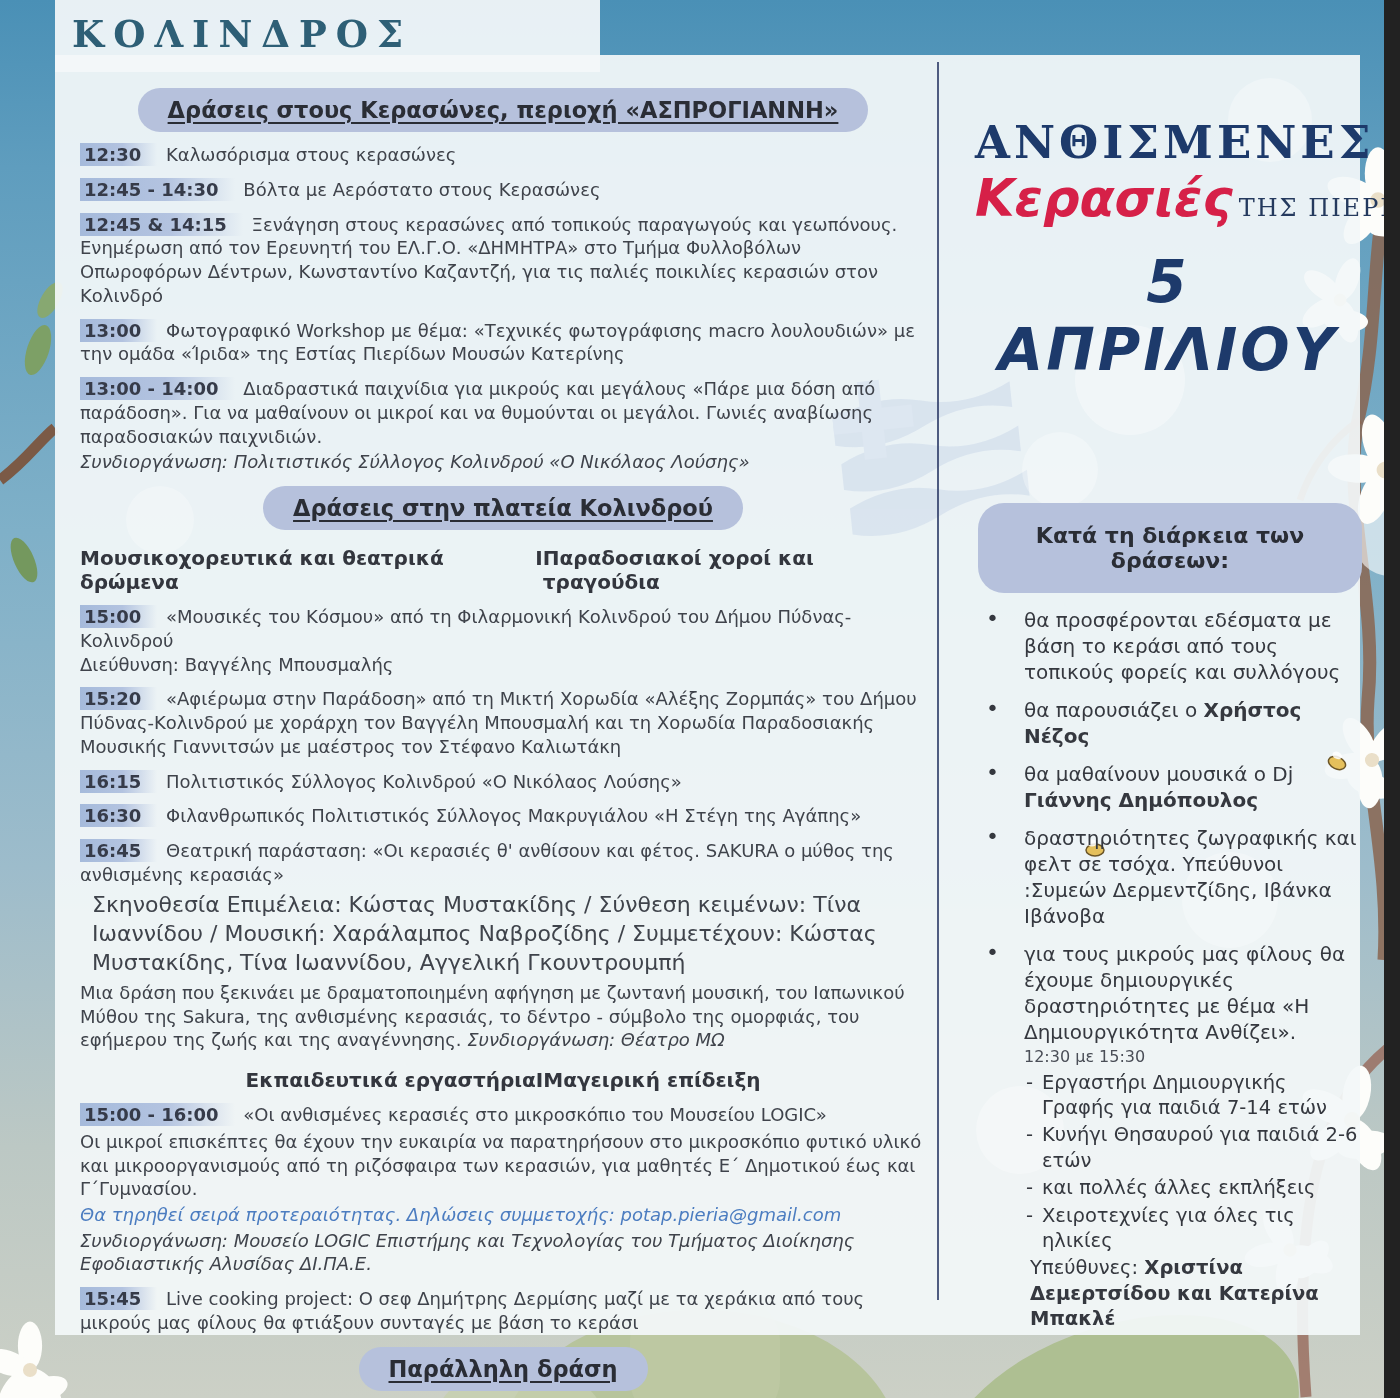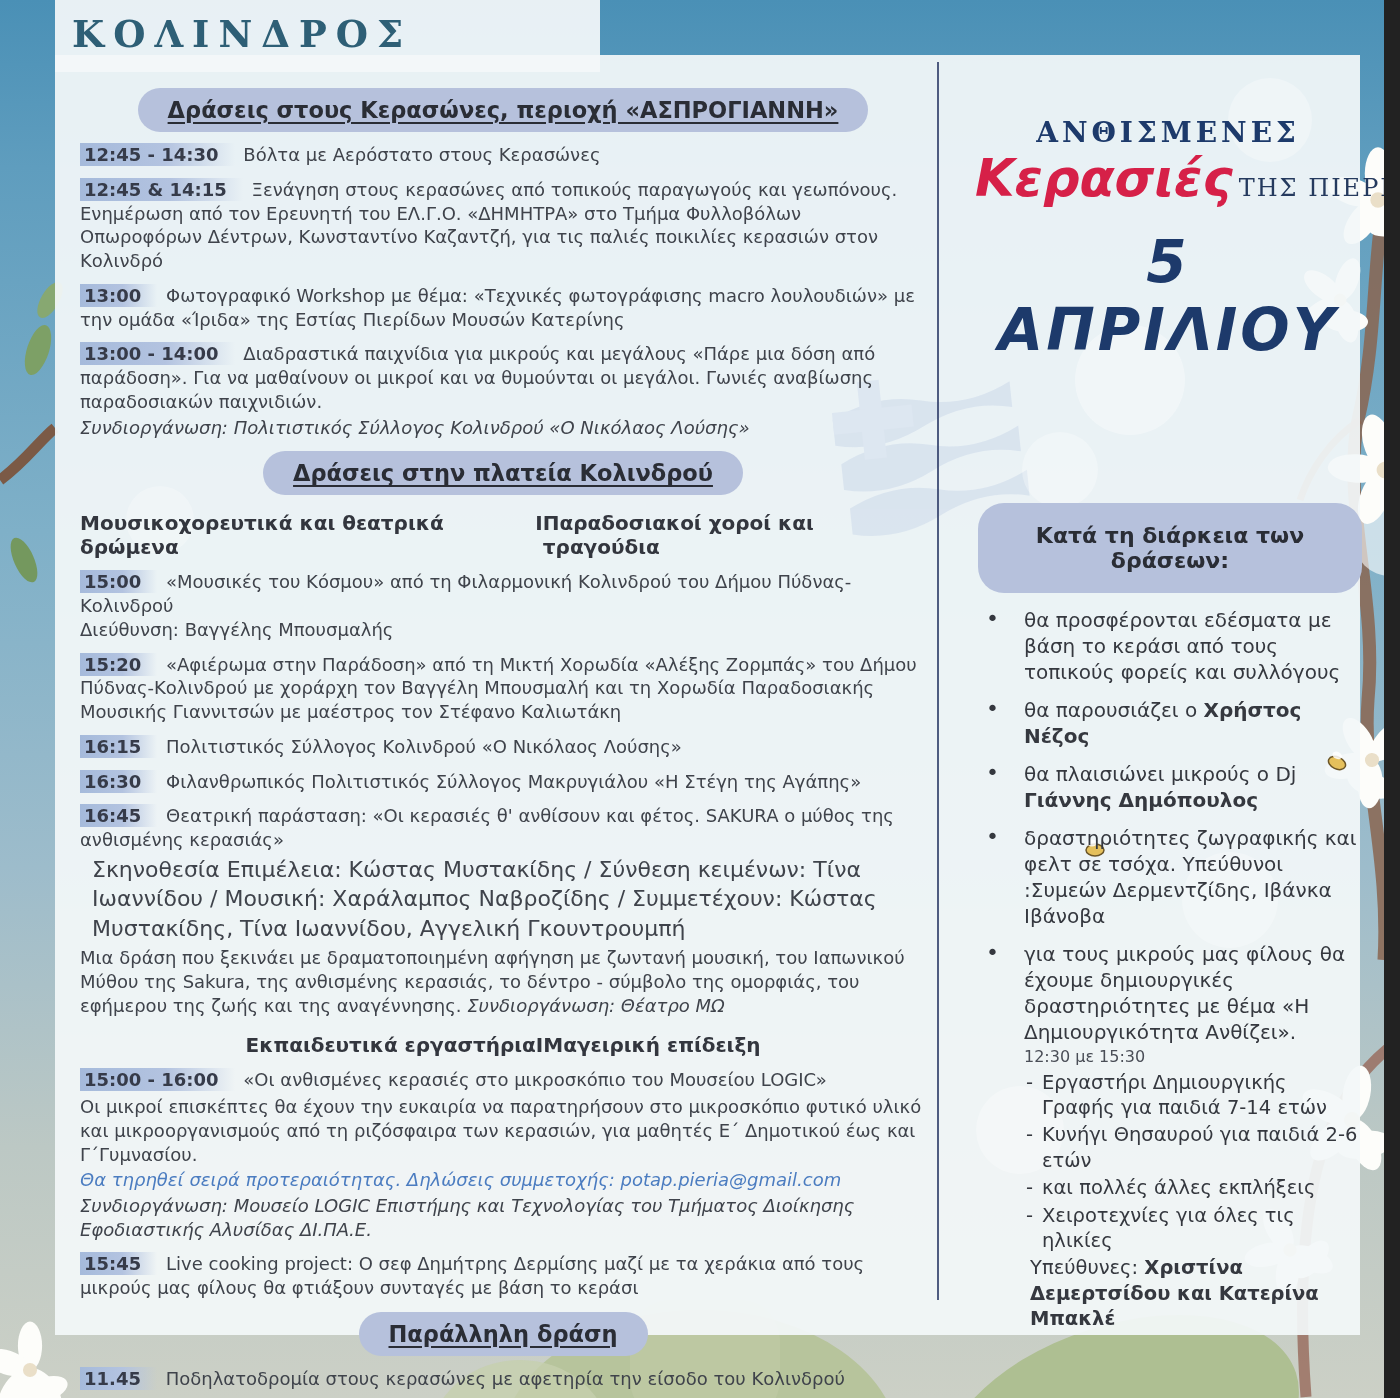--- a/index.html
+++ b/index.html
@@ -22,21 +22,21 @@
   .time{font-weight:bold;color:#363b49;background:linear-gradient(90deg,#a5badb 0%,#b3c3e0 55%,rgba(179,195,224,0) 100%);
     padding:1px 16px 1px 4px;margin-right:3px;}
   .block{display:block;}
   .note{font-style:italic;margin:2px 0 0;font-size:18px;line-height:1.32;}
   .credits{margin:3px 12px 0;font-size:22px;line-height:1.34;}
   .desc{margin:3px 0 0;font-size:18px;line-height:1.32;}
   .desc i{font-style:italic;}
   .bluenote{font-style:italic;color:#4b7cc0;margin:2px 0 0;font-size:18px;line-height:1.3;}
   .subhead{display:flex;justify-content:center;font-weight:bold;font-size:20px;color:#33363e;margin:16px 0 2px;}
   .rightbrand{position:absolute;left:975px;top:116px;width:386px;text-align:center;z-index:5;}
-  .brand-top{font-family:"DejaVu Serif",serif;font-weight:bold;font-size:28px;letter-spacing:4px;color:#1d3a6b;}
+  .brand-top{font-family:"DejaVu Serif",serif;font-weight:bold;font-size:45px;letter-spacing:4px;color:#1d3a6b;}
   .brand-line2{margin-top:0px;white-space:nowrap;}
   .brand-script{font-style:italic;font-weight:bold;font-size:51px;color:#d62048;letter-spacing:0px;}
   .brand-suffix{font-family:"DejaVu Serif",serif;font-size:24px;color:#253a5e;letter-spacing:2px;margin-left:6px;}
   .brand-date{font-weight:bold;font-size:58px;color:#1d3a6b;letter-spacing:3px;margin-top:20px;font-style:italic;}
   .during{position:absolute;left:978px;top:503px;width:384px;z-index:5;color:#35383f;}
   .during .pill{margin:0 0 6px 0;font-size:22px;padding:20px 24px;}
   .during .pill span{text-decoration:none;}
   .bullets{list-style:none;margin:14px 0 0;padding:0;}
   .bullet{position:relative;padding-left:46px;margin-bottom:12px;font-size:20px;line-height:1.3;}
   .bullet::before{content:"\2022";position:absolute;left:8px;top:-2px;font-size:22px;color:#35383f;}
@@ -123,20 +123,24 @@
 
   <div class="kolindros">ΚΟΛΙΝΔΡΟΣ</div>
 
   <div class="divider"></div>
 
   <div class="leftcol">
 
     <div class="pill"><span>Δράσεις στους Κερασώνες, περιοχή «ΑΣΠΡΟΓΙΑΝΝΗ»</span></div>
 
     <p class="sched">
+      <span class="time">12:30</span>
+      <span>Καλωσόρισμα στους κερασώνες</span>
+    </p>
+    <p class="sched">
       <span class="time">12:45 - 14:30</span>
       <span>Βόλτα με Αερόστατο στους Κερασώνες</span>
     </p>
     <p class="sched">
       <span class="time">12:45 &amp; 14:15</span>
       <span>Ξενάγηση στους κερασώνες από τοπικούς παραγωγούς και γεωπόνους. Ενημέρωση από τον Ερευνητή του ΕΛ.Γ.Ο. «ΔΗΜΗΤΡΑ» στο Τμήμα Φυλλοβόλων Οπωροφόρων Δέντρων, Κωνσταντίνο Καζαντζή, για τις παλιές ποικιλίες κερασιών στον Κολινδρό</span>
     </p>
     <p class="sched">
       <span class="time">13:00</span>
       <span>Φωτογραφικό Workshop με θέμα: «Τεχνικές φωτογράφισης macro λουλουδιών» με την ομάδα «Ίριδα» της Εστίας Πιερίδων Μουσών Κατερίνης</span>
@@ -220,21 +224,21 @@
   <div class="during">
     <div class="pill"><span>Κατά τη διάρκεια των δράσεων:</span></div>
     <ul class="bullets">
       <li class="bullet">
         <span>θα προσφέρονται εδέσματα με βάση το κεράσι από τους τοπικούς φορείς και συλλόγους</span>
       </li>
       <li class="bullet">
         <span>θα παρουσιάζει ο </span><b>Χρήστος Νέζος</b>
       </li>
       <li class="bullet">
-        <span>θα πλαισιώνει μικρούς ο Dj </span><b>Γιάννης Δημόπουλος</b>
+        <span>θα μαθαίνουν μουσικά ο Dj </span><b>Γιάννης Δημόπουλος</b>
       </li>
       <li class="bullet">
         <span>δραστηριότητες ζωγραφικής και φελτ σε τσόχα. Υπεύθυνοι :Συμεών Δερμεντζίδης, Ιβάνκα Ιβάνοβα</span>
       </li>
       <li class="bullet">
         <span>για τους μικρούς μας φίλους θα έχουμε δημιουργικές δραστηριότητες με θέμα «Η Δημιουργικότητα Ανθίζει».</span>
         <div class="small-time">12:30 με 15:30</div>
         <div class="sublist">
           <div class="subitem">Εργαστήρι Δημιουργικής Γραφής για παιδιά 7-14 ετών</div>
           <div class="subitem">Κυνήγι Θησαυρού για παιδιά 2-6 ετών</div>

